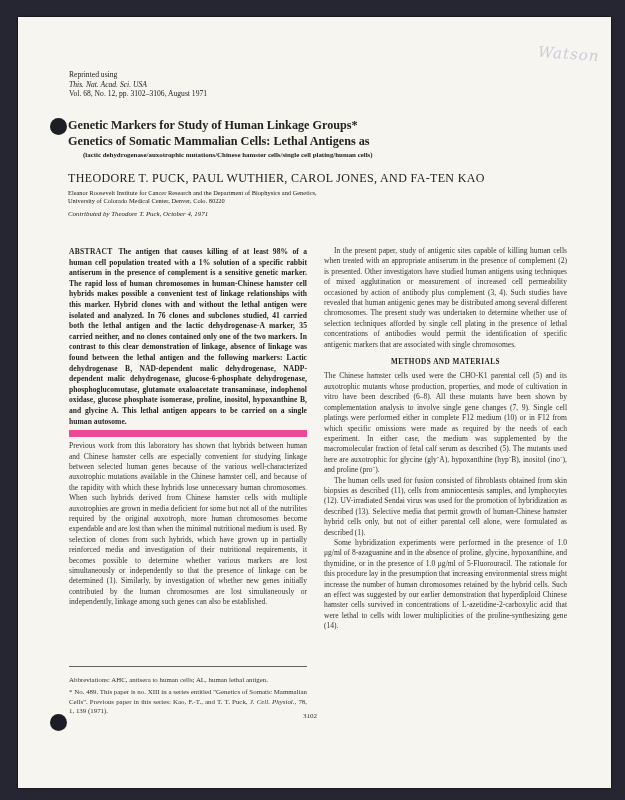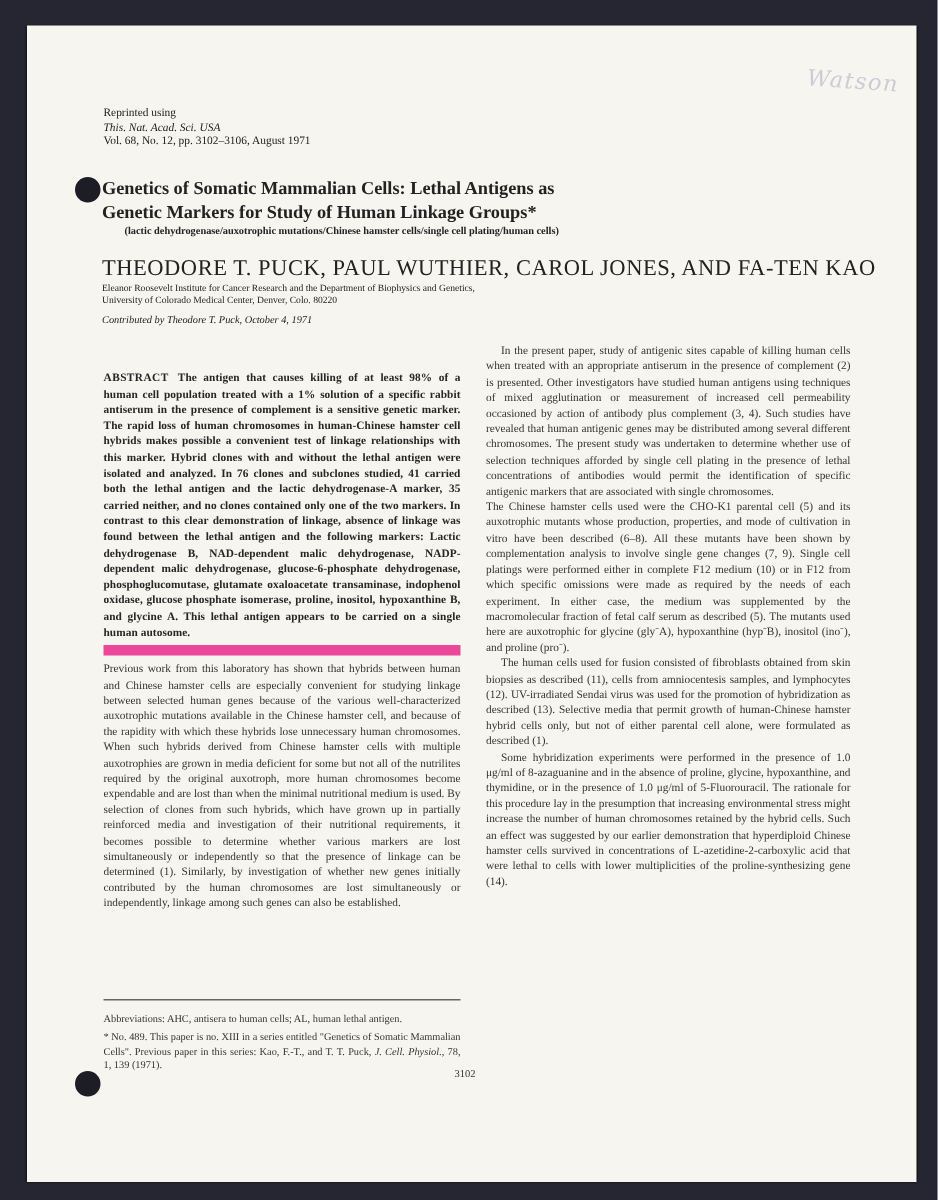--- a/index.html
+++ b/index.html
@@ -35,40 +35,40 @@
     font-family: "Liberation Serif", serif; font-weight: bold;
     font-size: 12.2px; line-height: 15.5px; color: #222;
   }
   .keywords {
     position: absolute; left: 83px; top: 151px; width: 420px;
     font-family: "Liberation Serif", serif; font-weight: bold;
     font-size: 6.9px; color: #222; white-space: nowrap;
   }
   .authors {
     position: absolute; left: 68px; top: 171px;
-    font-family: "Liberation Serif", serif; font-size: 15px; color: #222;
+    font-family: "Liberation Serif", serif; font-size: 12px; color: #222;
     letter-spacing: 0.35px; white-space: nowrap;
   }
   .affil {
     position: absolute; left: 68px; top: 189px;
     font-family: "Liberation Serif", serif; font-size: 6.4px; line-height: 8px; color: #222;
     white-space: nowrap;
   }
   .contrib {
     position: absolute; left: 68px; top: 210px;
     font-family: "Liberation Serif", serif; font-style: italic; font-size: 6.9px; color: #222;
   }
   .col {
     position: absolute;
     font-family: "Liberation Serif", serif; color: #333;
     font-size: 7.55px; line-height: 10.4px; text-align: justify;
   }
   .col p { margin: 0; }
   .col-left { left: 69px; top: 247px; width: 238px; }
-  .col-right { left: 324px; top: 229px; width: 243px; }
+  .col-right { left: 324px; top: 246px; width: 243px; }
   .abstract {
     font-weight: bold; color: #262626; font-size: 7.55px; line-height: 10.6px;
     letter-spacing: 0.05px;
     padding-bottom: 3px; border-bottom: 7px solid #ec4899;
   }
   .abstract .label { letter-spacing: 0.3px; margin-right: 6px; }
   .body-left { margin-top: 4px !important; }
   .indent { text-indent: 10px; }
   .section-head {
     text-align: center; font-weight: bold; font-size: 7.2px; letter-spacing: 0.5px;
@@ -97,42 +97,43 @@
   <div class="handwriting">Watson</div>
 </div>
 
 <div class="reprint">
   <div>Reprinted using</div>
   <div class="journal">This. Nat. Acad. Sci. USA</div>
   <div>Vol. 68, No. 12, pp. 3102–3106, August 1971</div>
 </div>
 
 <div class="title">
+  <div>Genetic Markers for Study of Human Linkage Groups*</div>
   <div>Genetics of Somatic Mammalian Cells: Lethal Antigens as</div>
-  <div>Genetic Markers for Study of Human Linkage Groups*</div>
 </div>
 
 <div class="keywords">(lactic dehydrogenase/auxotrophic mutations/Chinese hamster cells/single cell plating/human cells)</div>
 
 <div class="authors">THEODORE T. PUCK, PAUL WUTHIER, CAROL JONES, AND FA-TEN KAO</div>
 
 <div class="affil">
   <div>Eleanor Roosevelt Institute for Cancer Research and the Department of Biophysics and Genetics,</div>
   <div>University of Colorado Medical Center, Denver, Colo. 80220</div>
 </div>
 
 <div class="contrib">Contributed by Theodore T. Puck, October 4, 1971</div>
 
 <div class="col col-left">
   <p class="abstract"><span class="label">ABSTRACT</span><span>The antigen that causes killing of at least 98% of a human cell population treated with a 1% solution of a specific rabbit antiserum in the presence of complement is a sensitive genetic marker. The rapid loss of human chromosomes in human-Chinese hamster cell hybrids makes possible a convenient test of linkage relationships with this marker. Hybrid clones with and without the lethal antigen were isolated and analyzed. In 76 clones and subclones studied, 41 carried both the lethal antigen and the lactic dehydrogenase-A marker, 35 carried neither, and no clones contained only one of the two markers. In contrast to this clear demonstration of linkage, absence of linkage was found between the lethal antigen and the following markers: Lactic dehydrogenase B, NAD-dependent malic dehydrogenase, NADP-dependent malic dehydrogenase, glucose-6-phosphate dehydrogenase, phosphoglucomutase, glutamate oxaloacetate transaminase, indophenol oxidase, glucose phosphate isomerase, proline, inositol, hypoxanthine B, and glycine A. This lethal antigen appears to be carried on a single human autosome.</span></p>
   <p class="body-left">Previous work from this laboratory has shown that hybrids between human and Chinese hamster cells are especially convenient for studying linkage between selected human genes because of the various well-characterized auxotrophic mutations available in the Chinese hamster cell, and because of the rapidity with which these hybrids lose unnecessary human chromosomes. When such hybrids derived from Chinese hamster cells with multiple auxotrophies are grown in media deficient for some but not all of the nutrilites required by the original auxotroph, more human chromosomes become expendable and are lost than when the minimal nutritional medium is used. By selection of clones from such hybrids, which have grown up in partially reinforced media and investigation of their nutritional requirements, it becomes possible to determine whether various markers are lost simultaneously or independently so that the presence of linkage can be determined (1). Similarly, by investigation of whether new genes initially contributed by the human chromosomes are lost simultaneously or independently, linkage among such genes can also be established.</p>
 </div>
 
 <div class="col col-right">
   <p class="indent">In the present paper, study of antigenic sites capable of killing human cells when treated with an appropriate antiserum in the presence of complement (2) is presented. Other investigators have studied human antigens using techniques of mixed agglutination or measurement of increased cell permeability occasioned by action of antibody plus complement (3, 4). Such studies have revealed that human antigenic genes may be distributed among several different chromosomes. The present study was undertaken to determine whether use of selection techniques afforded by single cell plating in the presence of lethal concentrations of antibodies would permit the identification of specific antigenic markers that are associated with single chromosomes.</p>
+  <p class="section-head">METHODS AND MATERIALS</p>
   <p>The Chinese hamster cells used were the CHO-K1 parental cell (5) and its auxotrophic mutants whose production, properties, and mode of cultivation in vitro have been described (6–8). All these mutants have been shown by complementation analysis to involve single gene changes (7, 9). Single cell platings were performed either in complete F12 medium (10) or in F12 from which specific omissions were made as required by the needs of each experiment. In either case, the medium was supplemented by the macromolecular fraction of fetal calf serum as described (5). The mutants used here are auxotrophic for glycine (gly⁻A), hypoxanthine (hyp⁻B), inositol (ino⁻), and proline (pro⁻).</p>
   <p class="indent">The human cells used for fusion consisted of fibroblasts obtained from skin biopsies as described (11), cells from amniocentesis samples, and lymphocytes (12). UV-irradiated Sendai virus was used for the promotion of hybridization as described (13). Selective media that permit growth of human-Chinese hamster hybrid cells only, but not of either parental cell alone, were formulated as described (1).</p>
   <p class="indent">Some hybridization experiments were performed in the presence of 1.0 μg/ml of 8-azaguanine and in the absence of proline, glycine, hypoxanthine, and thymidine, or in the presence of 1.0 μg/ml of 5-Fluorouracil. The rationale for this procedure lay in the presumption that increasing environmental stress might increase the number of human chromosomes retained by the hybrid cells. Such an effect was suggested by our earlier demonstration that hyperdiploid Chinese hamster cells survived in concentrations of L-azetidine-2-carboxylic acid that were lethal to cells with lower multiplicities of the proline-synthesizing gene (14).</p>
 </div>
 
 <div class="footnotes">
   <p>Abbreviations: AHC, antisera to human cells; AL, human lethal antigen.</p>
   <p><span>* No. 489. This paper is no. XIII in a series entitled "Genetics of Somatic Mammalian Cells". Previous paper in this series: Kao, F.-T., and T. T. Puck, </span><i>J. Cell. Physiol.</i><span>, 78, 1, 139 (1971).</span></p>
 </div>
 

